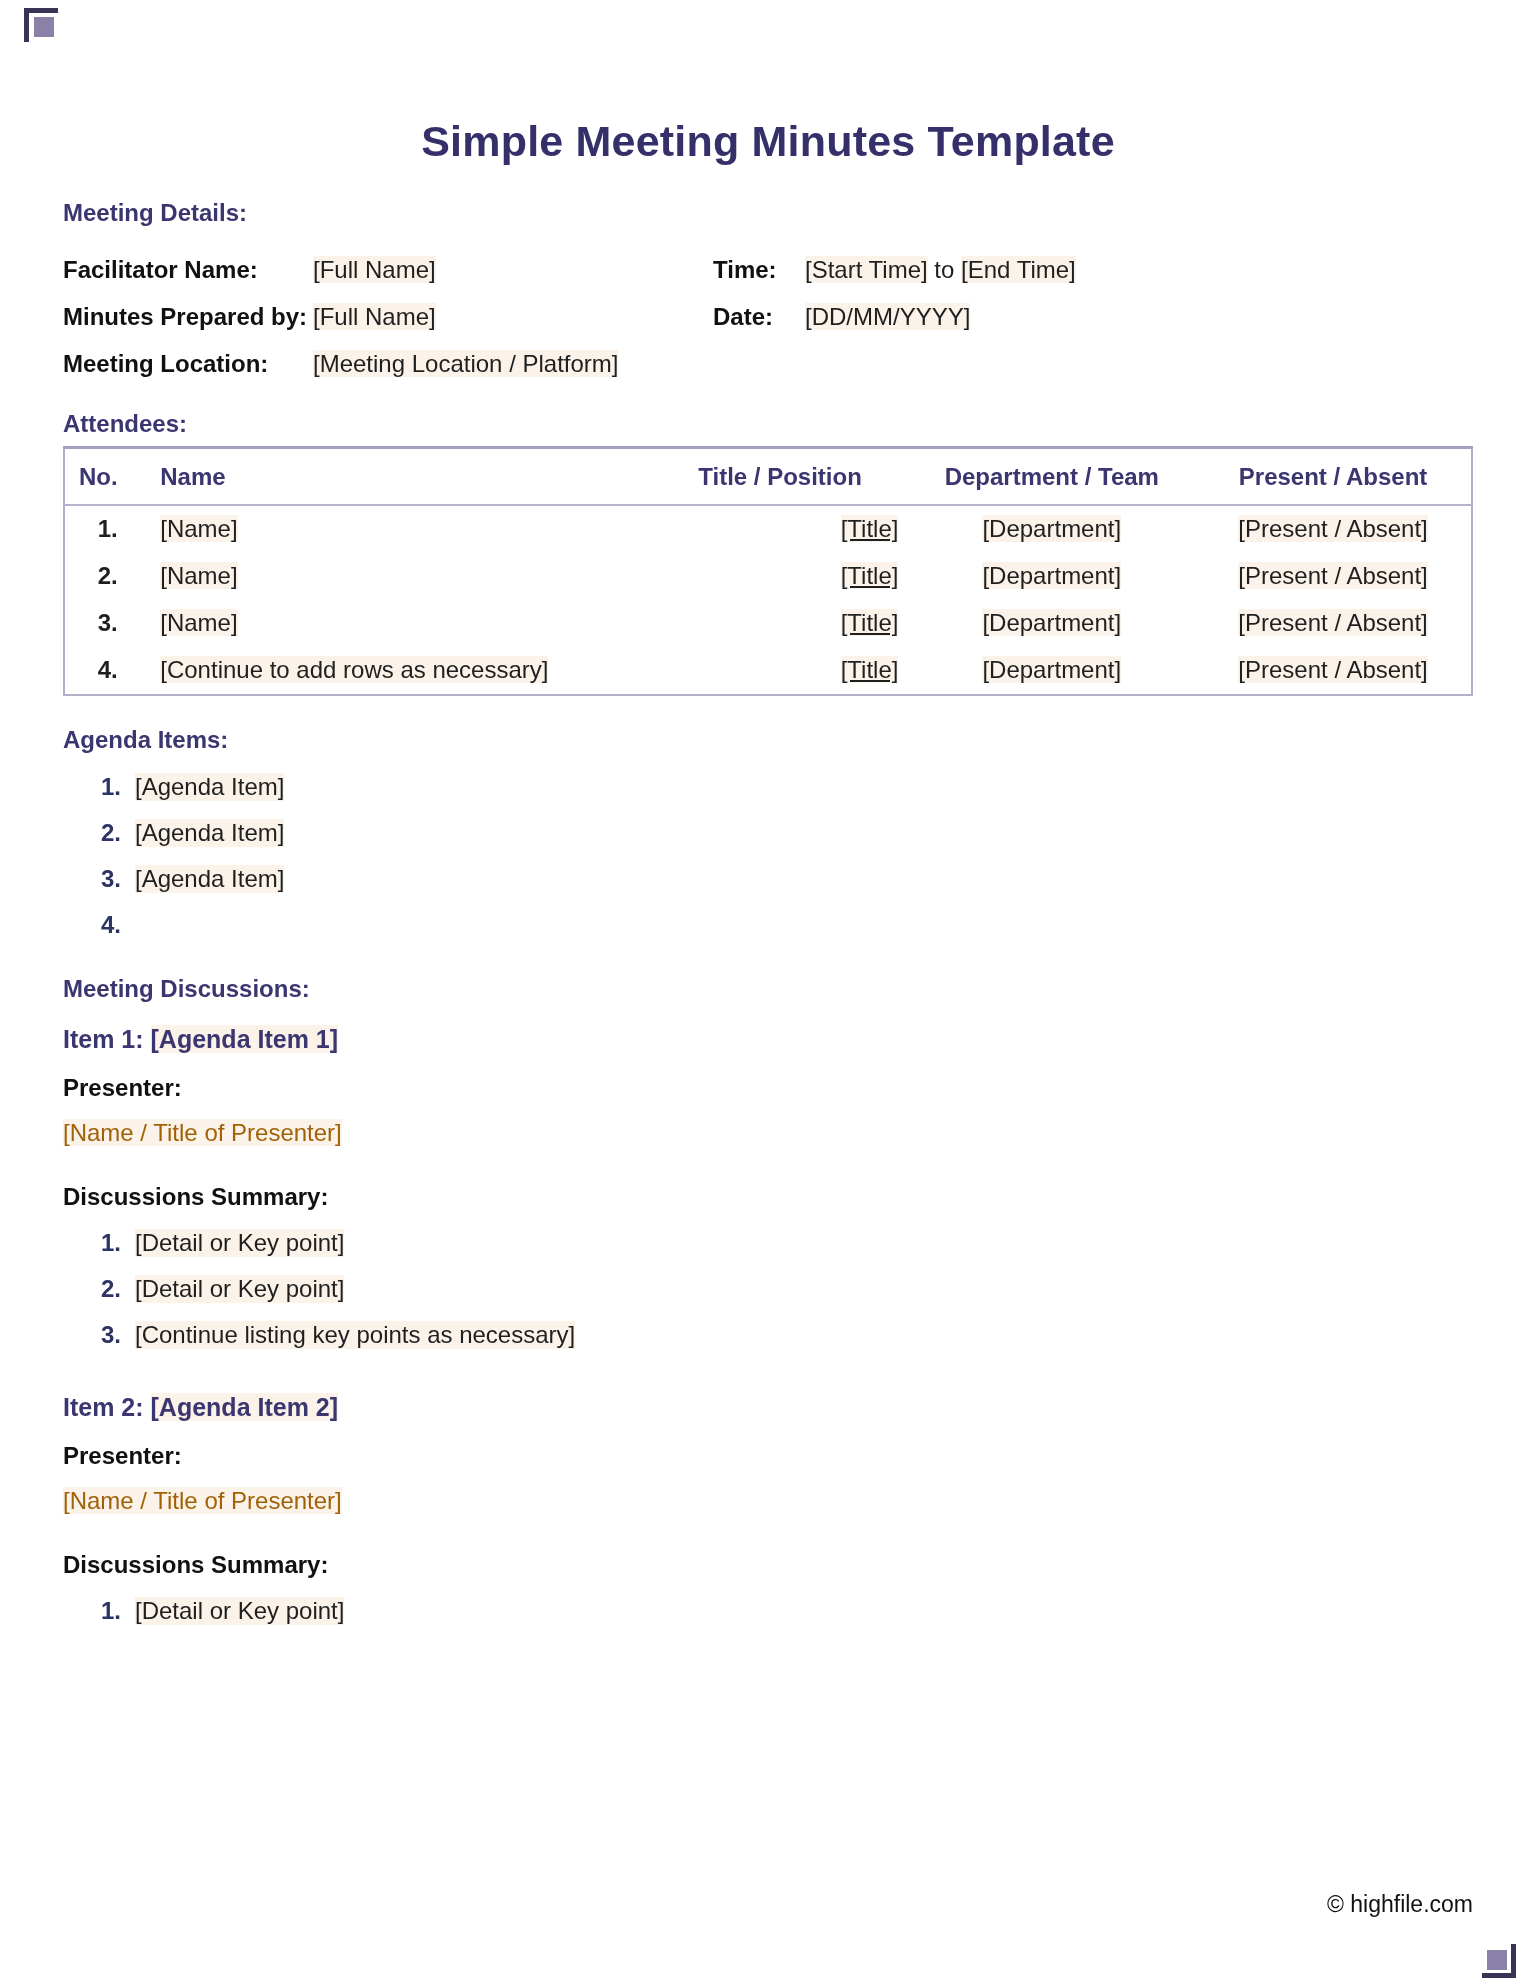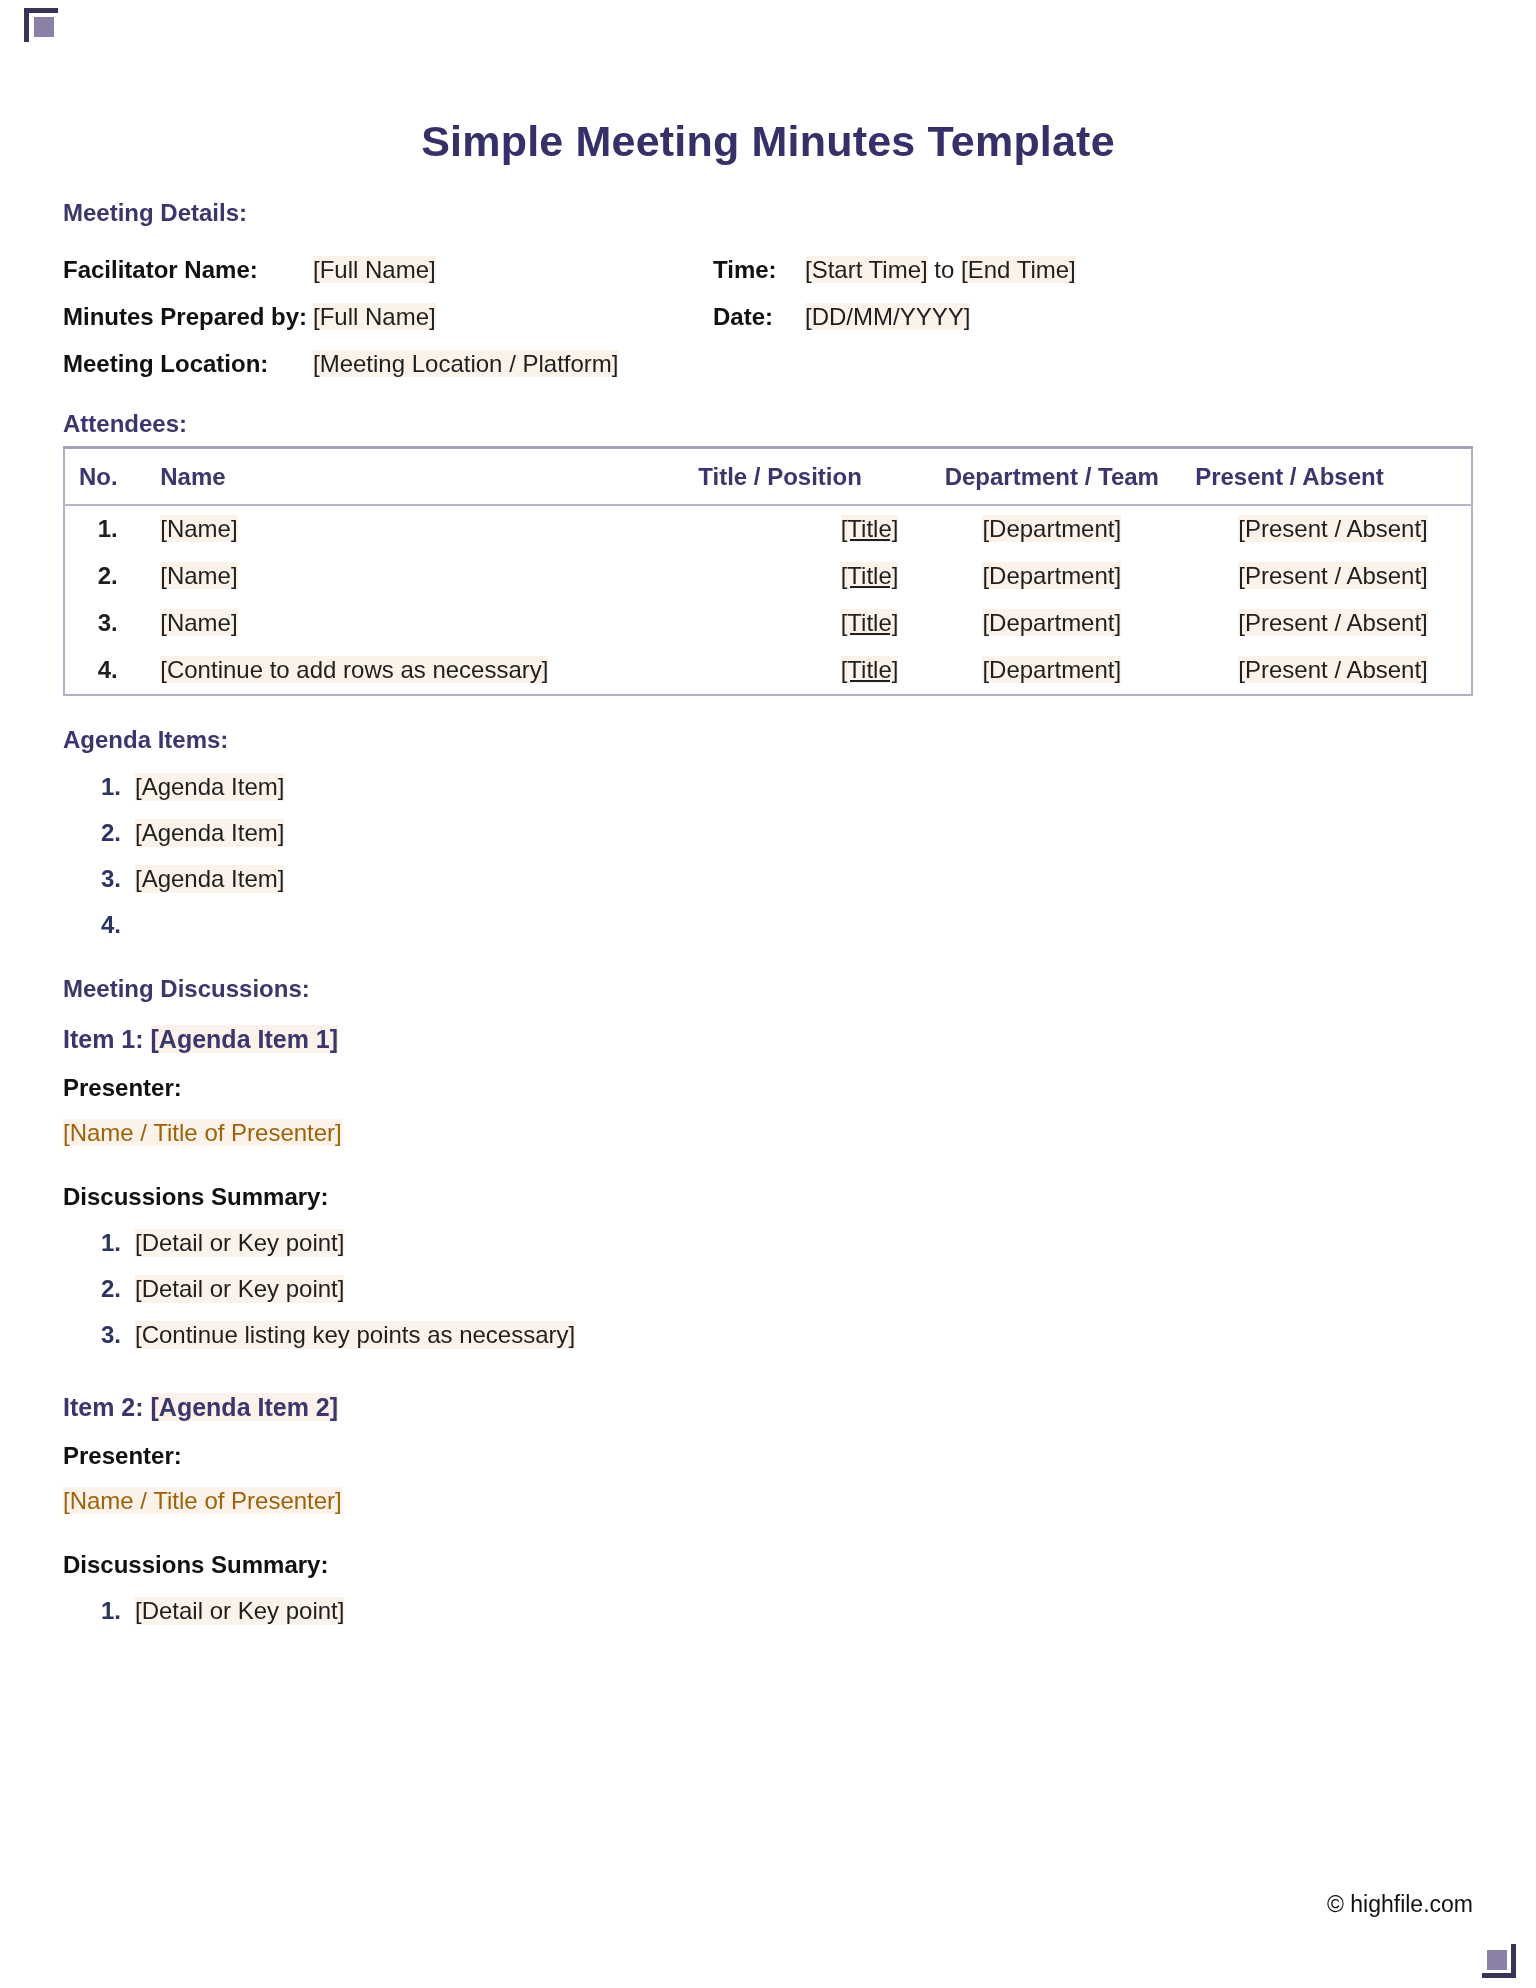--- a/index.html
+++ b/index.html
@@ -144,21 +144,21 @@
   .c-no    { width: 72px;  text-align: center; }
   .c-name  { width: 510px; text-align: left; padding-left: 10px !important; }
   .c-title { width: 240px; text-align: left; }
   .c-dept  { width: 290px; text-align: left; }
   .c-pres  { width: 280px; text-align: left; }
 
   thead .c-no   { text-align: left; padding-left: 14px !important; }
   thead .c-name { text-align: left; padding-left: 10px !important; }
   thead .c-title{ text-align: center; padding-right: 10px !important; }
   thead .c-dept { text-align: center; }
-  thead .c-pres { }
+  thead .c-pres { text-align: center; }
 
   tbody .c-no {
     font-weight: bold;
     color: #3b3570;
     text-align: center;
   }
   tbody .c-title { text-align: right; padding-right: 10px !important; text-decoration: underline; }
   tbody .c-dept  { text-align: center; }
   tbody .c-pres  { text-align: center; }
 

